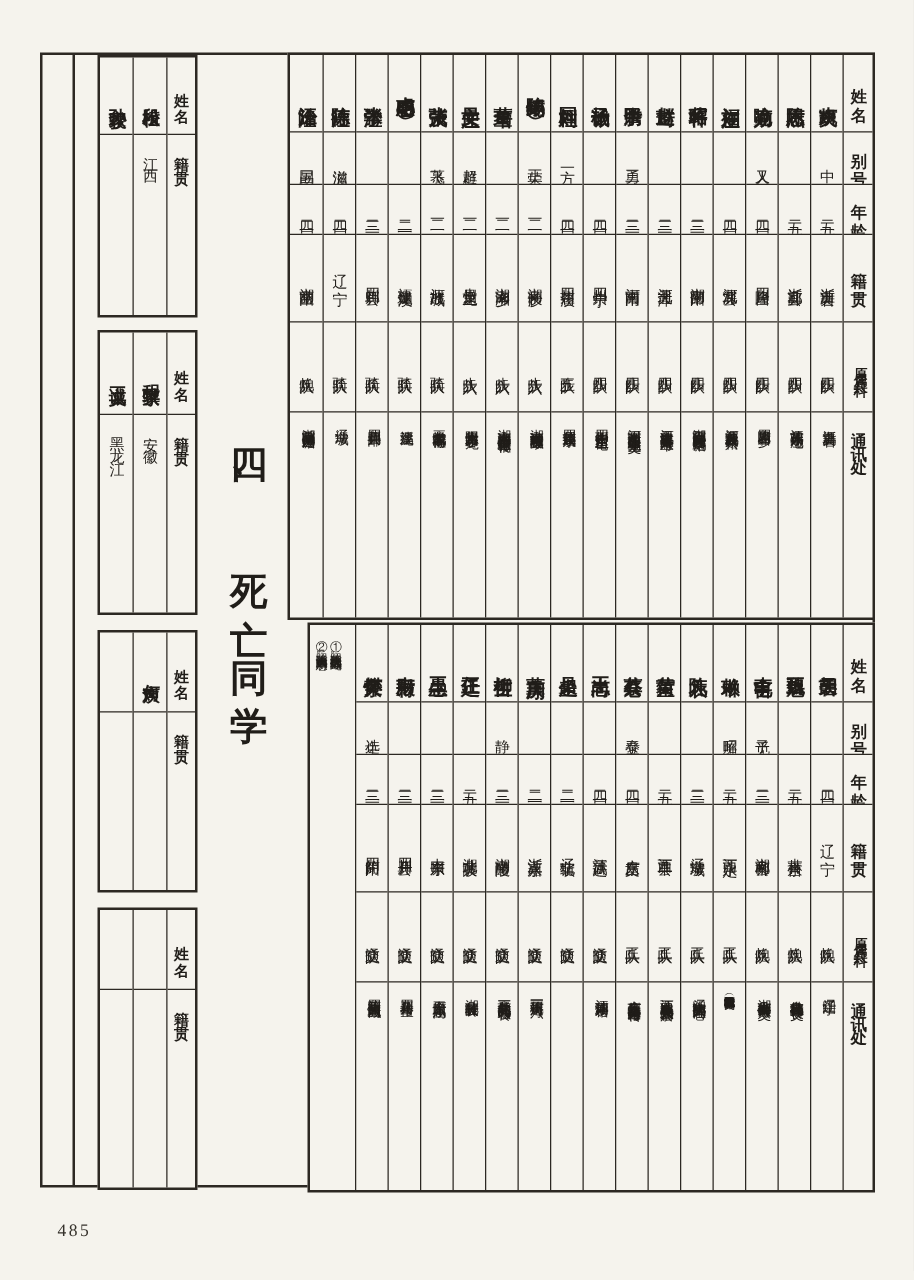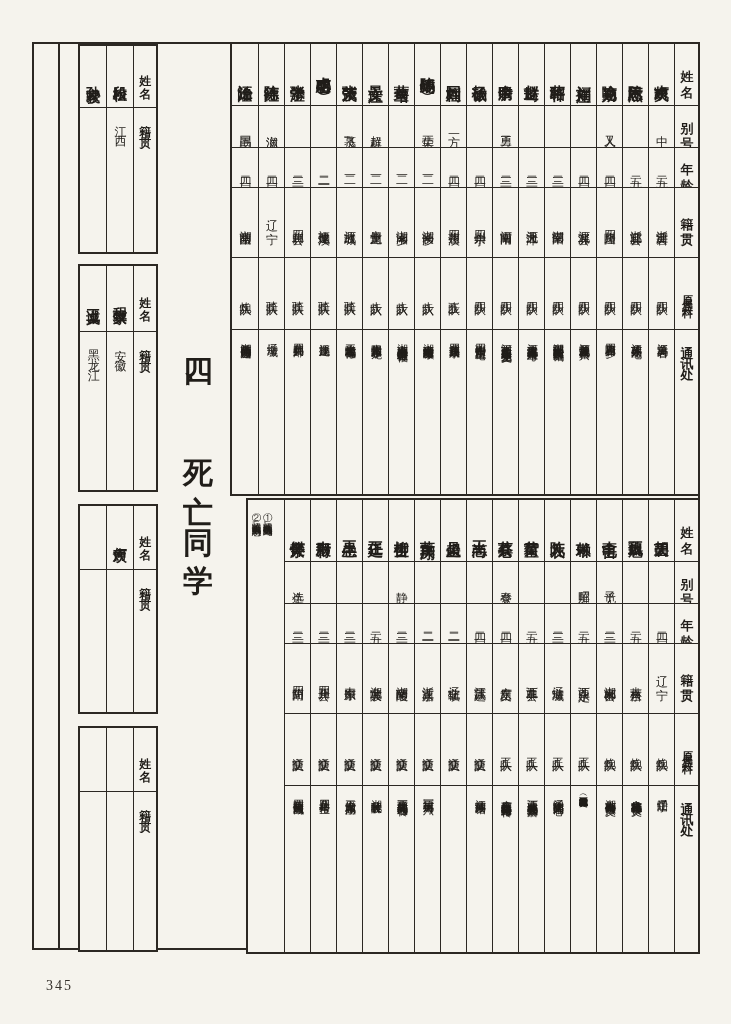--- a/index.html
+++ b/index.html
@@ -823,14 +823,14 @@
         </div>
         <div class="notecol">
           <div class="vnotes">
             <div class="noteline">①照片说明姓名为陈锡纯。</div>
             <div class="noteline">②照片说明姓名为卢惠明。</div>
           </div>
         </div>
       </div>
   </div>
 
-  <div class="pagenum">345</div>
+  <div class="pagenum">485</div>
 </div>
 
 </body></html>

